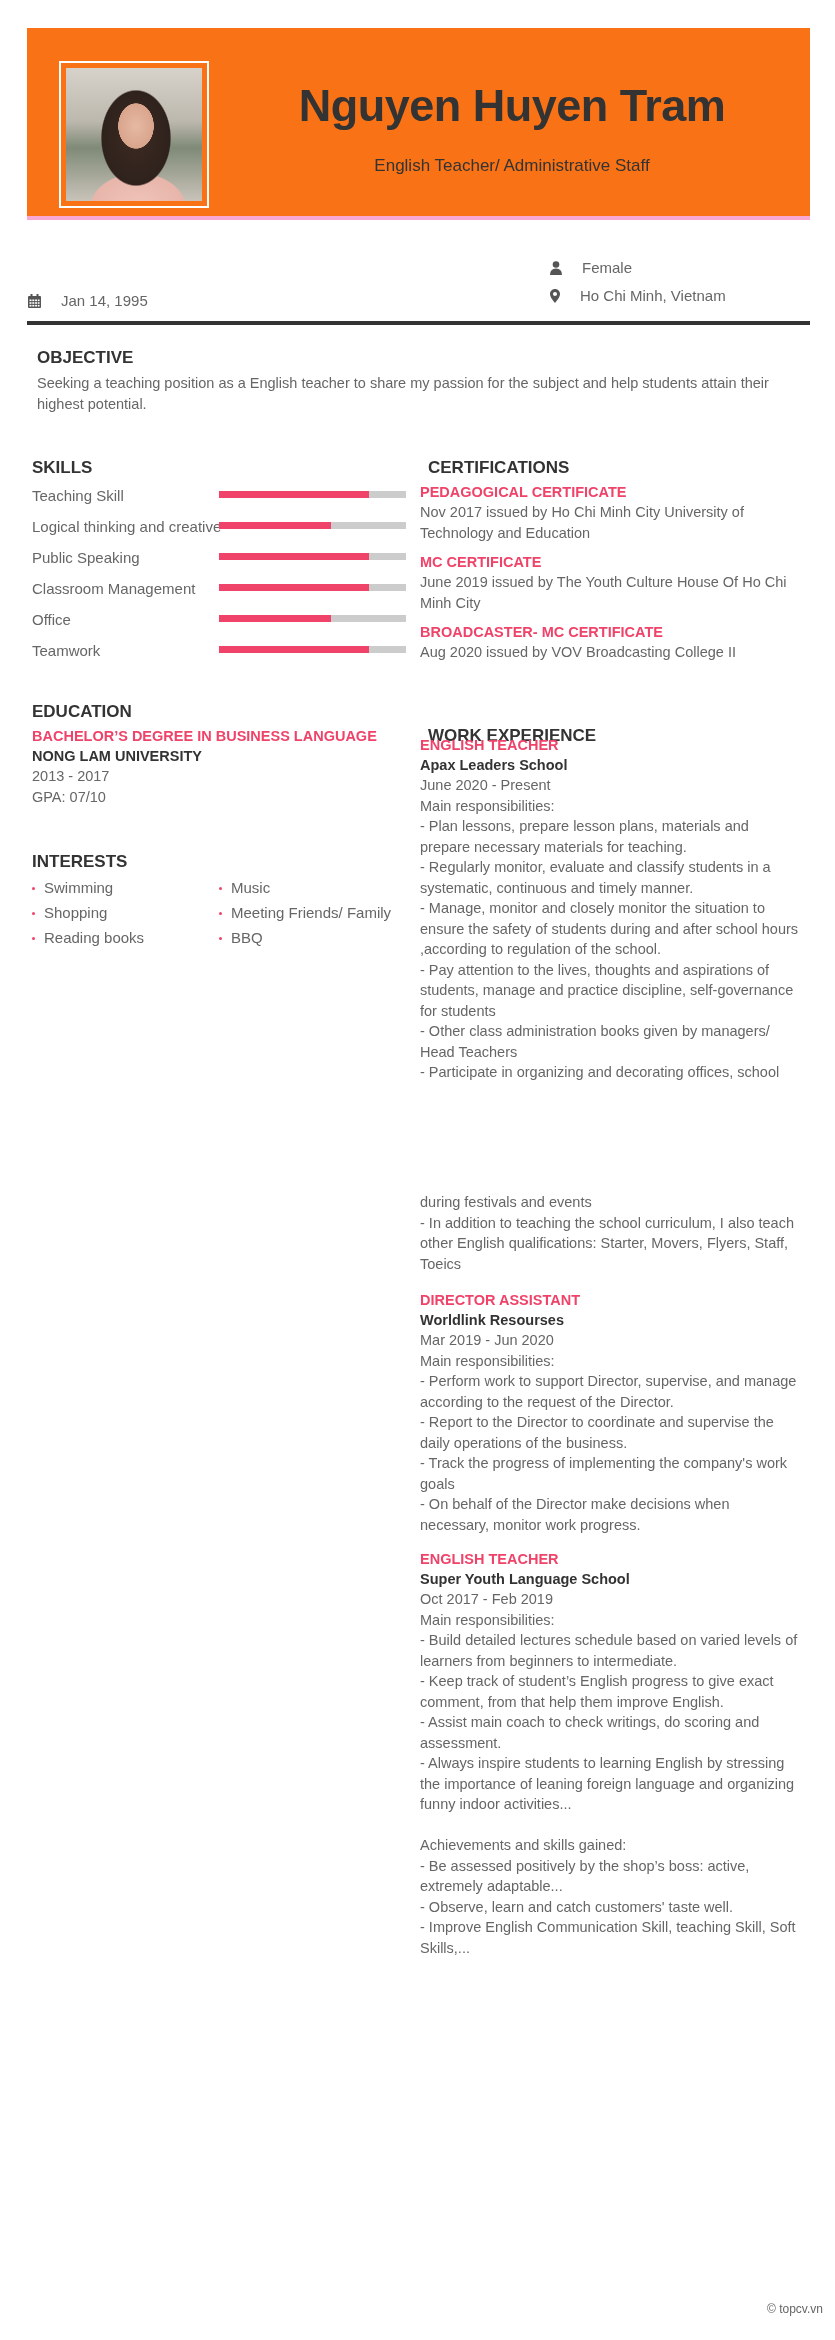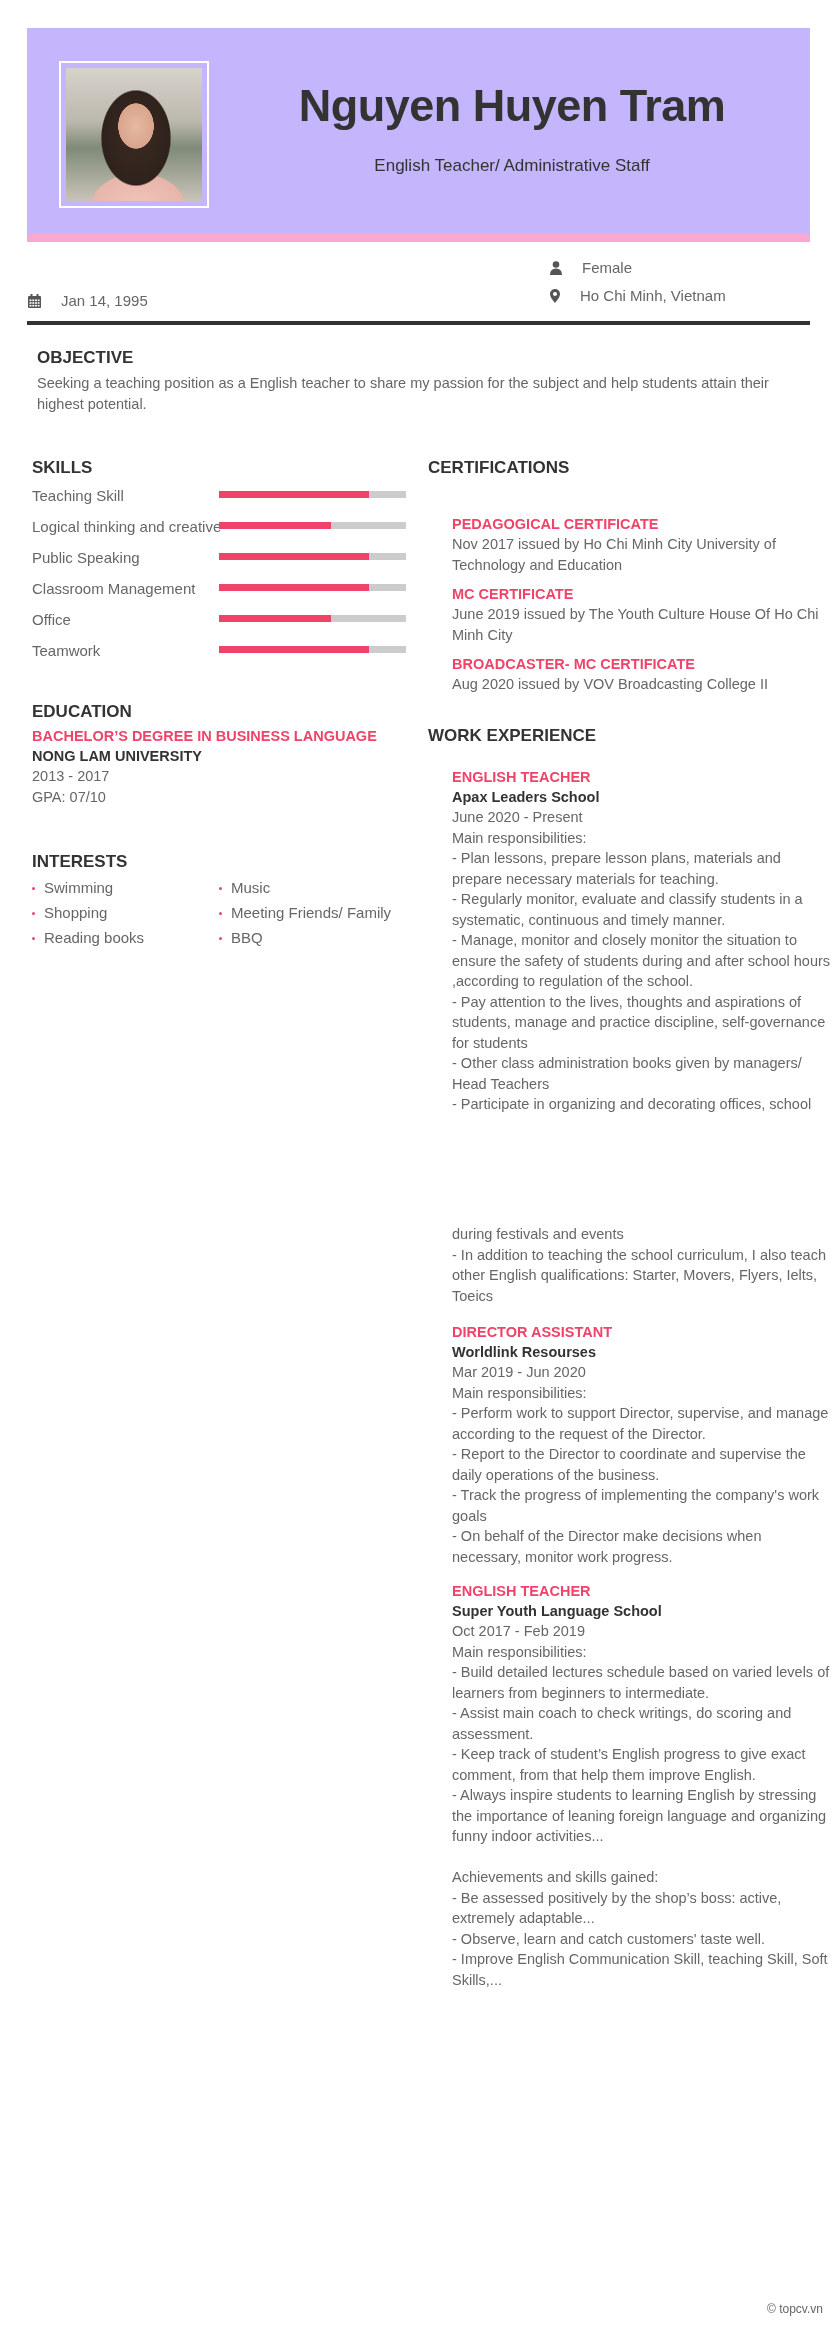--- a/index.html
+++ b/index.html
@@ -1,21 +1,21 @@
 <!DOCTYPE html>
 <html><head>
 <meta charset="utf-8">
 <style>
   * { box-sizing: border-box; margin: 0; padding: 0; }
   html, body { width: 835px; height: 2340px; background: #ffffff; }
   body { position: relative; font-family: "Liberation Sans", "DejaVu Sans", sans-serif; color: #555; overflow: hidden; }
 
   .header {
-    position: absolute; left: 27px; top: 28px; width: 783px; height: 214px;
-    background: #c4b5fd; border-bottom: 8px solid #f9a8d4;
+    position: absolute; left: 27px; top: 28px; width: 783px; height: 192px;
+    background: #f97316; border-bottom: 4px solid #f9a8d4;
   }
   .photo-frame {
     position: absolute; left: 32px; top: 33px; width: 150px; height: 147px;
     border: 2px solid #ffffff; padding: 5px;
   }
   .photo {
     width: 100%; height: 100%;
     background:
       radial-gradient(ellipse 22px 28px at 70px 58px, #e6b9a3 0%, #d9a48c 80%, transparent 82%),
       radial-gradient(ellipse 40px 55px at 70px 70px, #3b2a22 0%, #2f221c 85%, transparent 88%),
@@ -42,21 +42,21 @@
   .dark-h { font-size: 14.5px; font-weight: bold; color: #333; line-height: 20px; }
 
   .objective-text { position: absolute; left: 37px; top: 373px; width: 760px; }
 
   .skills { position: absolute; left: 32px; top: 487px; width: 378px; }
   .skill-row { height: 31px; position: relative; }
   .skill-label { position: absolute; left: 0; top: 0; font-size: 15px; color: #666; white-space: nowrap; }
   .skill-bar { position: absolute; left: 187px; top: 4px; width: 187px; height: 7px; background: #cccccc; }
   .skill-fill { height: 100%; background: #ef4369; }
 
-  .col-right { position: absolute; left: 452px; width: 380px; margin-top: 32px; }
+  .col-right { position: absolute; left: 420px; width: 380px; }
   .col-left { position: absolute; left: 32px; width: 380px; }
 
   .cert { margin-bottom: 9px; }
 
   .interests { position: absolute; left: 32px; top: 878px; width: 380px; display: grid; grid-template-columns: 187px 190px; row-gap: 5px; }
   .interest { font-size: 15px; color: #666; display: flex; align-items: center; gap: 9px; line-height: 20px; }
   .bullet { width: 3px; height: 3px; border-radius: 50%; background: #ef4369; display: inline-block; }
 
   .footer { position: absolute; right: 12px; top: 2302px; font-size: 12px; color: #666; }
 </style>
@@ -217,21 +217,21 @@
       <div class="text">- Manage, monitor and closely monitor the situation to ensure the safety of students during and after school hours ,according to regulation of the school.</div>
       <div class="text">- Pay attention to the lives, thoughts and aspirations of students, manage and practice discipline, self-governance for students</div>
       <div class="text">- Other class administration books given by managers/ Head Teachers</div>
       <div class="text">- Participate in organizing and decorating offices, school</div>
     </div>
 </div>
 
 <div class="col-right" style="top:1192px;">
   <div id="job0p2">
       <div class="text">during festivals and events</div>
-      <div class="text">- In addition to teaching the school curriculum, I also teach other English qualifications: Starter, Movers, Flyers, Ielts, Toeics</div>
+      <div class="text">- In addition to teaching the school curriculum, I also teach other English qualifications: Starter, Movers, Flyers, Staff, Toeics</div>
     </div>
 </div>
 
 <div class="col-right" style="top:1290px;">
   <div class="pink-h">DIRECTOR ASSISTANT</div>
   <div class="dark-h">Worldlink Resourses</div>
   <div class="text">Mar 2019 -  Jun 2020</div>
   <div id="job1">
       <div class="text">Main responsibilities:</div>
       <div class="text">- Perform work to support Director, supervise, and manage according to the request of the Director.</div>
@@ -241,22 +241,22 @@
     </div>
 </div>
 
 <div class="col-right" style="top:1549px;">
   <div class="pink-h">ENGLISH TEACHER</div>
   <div class="dark-h">Super Youth Language School</div>
   <div class="text">Oct 2017 -  Feb 2019</div>
   <div id="job2">
       <div class="text">Main responsibilities:</div>
       <div class="text">- Build detailed lectures schedule based on varied levels of learners from beginners to intermediate.</div>
+      <div class="text">- Keep track of student’s English progress to give exact comment, from that help them improve English.</div>
       <div class="text">- Assist main coach to check writings, do scoring and assessment.</div>
-      <div class="text">- Keep track of student’s English progress to give exact comment, from that help them improve English.</div>
       <div class="text">- Always inspire students to learning English by stressing the importance of leaning foreign language and organizing funny indoor activities...</div>
       <div class="text" style="height: 20.5px;"></div>
       <div class="text">Achievements and skills gained:</div>
       <div class="text">- Be assessed positively by the shop’s boss: active, extremely adaptable...</div>
       <div class="text">- Observe, learn and catch customers' taste well.</div>
       <div class="text">- Improve English Communication Skill, teaching Skill, Soft Skills,...</div>
     </div>
 </div>
 
 <div class="footer">© topcv.vn</div>

